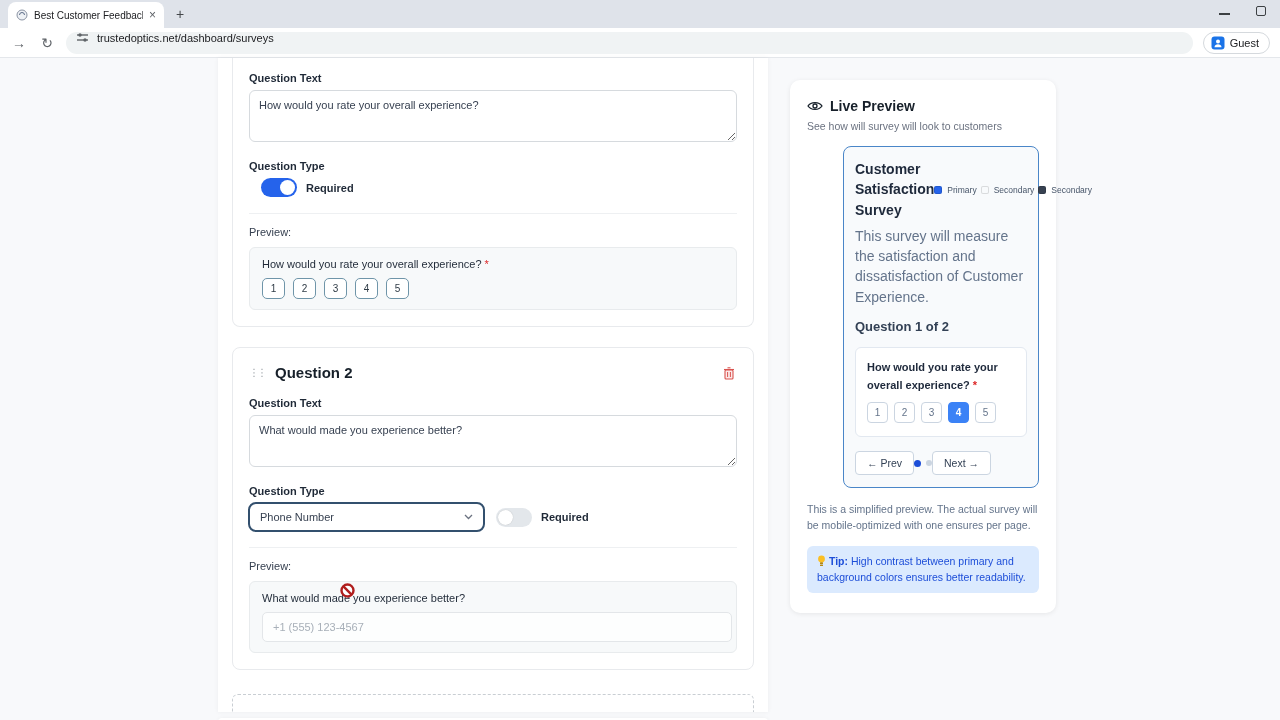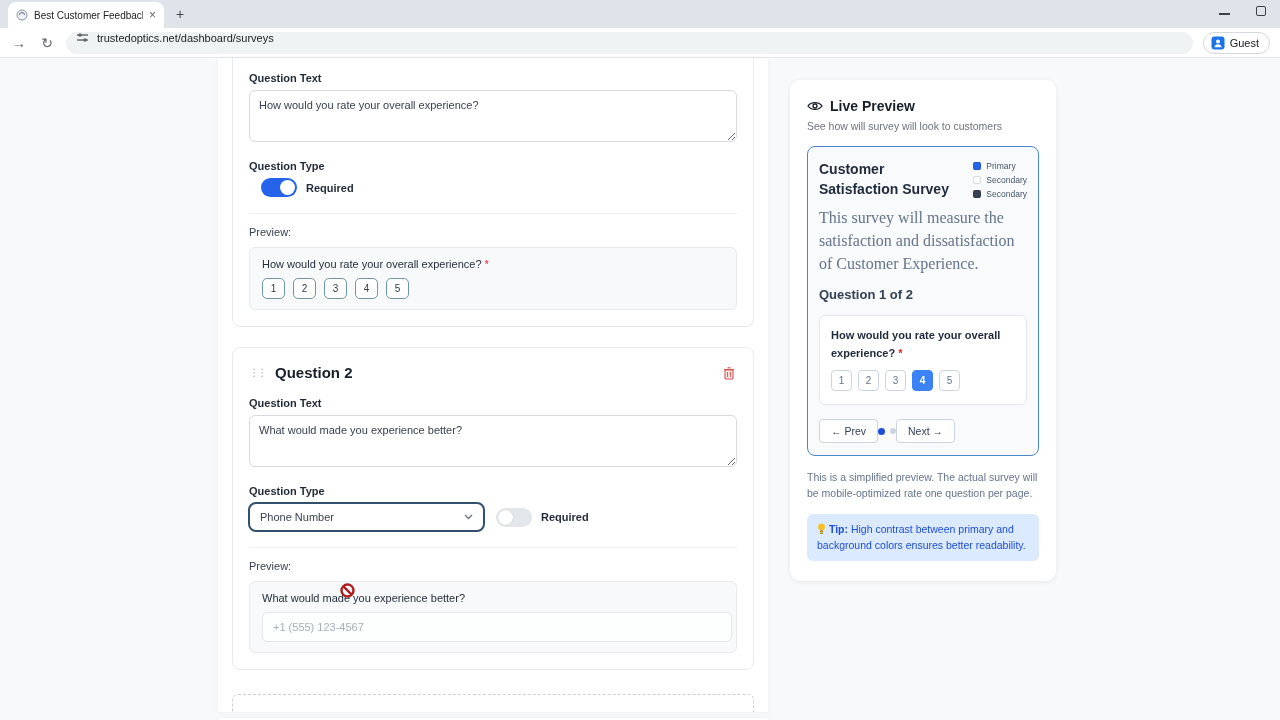--- a/index.html
+++ b/index.html
@@ -60,27 +60,27 @@
   .phone-input::placeholder { color:#a8b0b9; }
 
   .add-question { margin:24px 14px 0; height:31px; border:1.5px dashed #c9ced3; border-radius:6px; display:flex; align-items:center; justify-content:center; gap:7px; font-size:11px; color:#374151; cursor:pointer; background:#fff; }
 
   
   .lp-panel { position:absolute; left:790px; top:22px; width:266px; background:#ffffff; border-radius:10px; box-shadow:0 1px 5px rgba(0,0,0,0.08); padding:18px 17px 20px; }
   .lp-header { display:flex; align-items:center; gap:7px; margin-bottom:6px; }
   .lp-title { font-size:14px; font-weight:bold; color:#17202a; }
   .lp-sub { font-size:10.5px; color:#6b7280; margin-bottom:14px; }
 
-  .survey-card { border:1.5px solid #4a86c8; border-radius:8px; background:#f8fafc; padding:12px 11px; }
+  .survey-card { border:1.5px solid #4a86c8; border-radius:8px; background:#f8fafc; padding:12px 11px;margin-left:36px; }
   .survey-top { display:flex; justify-content:space-between; margin-bottom:6px; }
   .survey-title { font-size:14px; font-weight:bold; color:#1e293b; line-height:1.45; width:140px; }
-  .legend { display:flex; flex-direction:column; gap:4px; padding-top:2px; }
+  .legend { display:flex; flex-direction:row; gap:4px; padding-top:2px; }
   .legend-item { display:flex; align-items:center; gap:5px; font-size:8.5px; color:#475569; }
   .legend-swatch { width:8px; height:8px; border-radius:2px; border:1px solid rgba(0,0,0,0.12); }
-  .survey-desc { font-size:16px; color:#64748b; line-height:1.45; margin-bottom:12px;font-family:Liberation Serif, serif; }
+  .survey-desc { font-size:14px; color:#64748b; line-height:1.45; margin-bottom:12px; }
   .survey-progress { font-size:13px; color:#334155; font-weight:700; margin-bottom:13px; }
   .lp-qcard { background:#fff; border:1px solid #e2e8f0; border-radius:6px; padding:10px 11px 13px; margin-bottom:14px; }
   .lp-q { font-size:11px; font-weight:bold; color:#1e293b; line-height:1.65; margin-bottom:8px; }
   .lp-rating-row { display:flex; gap:6px; }
   .lp-rating { width:21px; height:21px; border:1.5px solid #cbd5e1; border-radius:4px; background:#fff; font-size:10px; color:#64748b; display:flex; align-items:center; justify-content:center; cursor:pointer; }
   .lp-rating.selected { background:#3b82f6; border-color:#3b82f6; color:#fff; font-weight:bold; }
   .lp-footer { display:flex; align-items:center; justify-content:flex-start; }
   .lp-nav-btn { font-size:10.5px; color:#334155; background:#fff; border:1px solid #cbd5e1; border-radius:4px; padding:5px 11px; cursor:pointer; }
   .lp-dots { display:flex; gap:5px; align-items:center; }
   .dot { width:7px; height:7px; border-radius:50%; }
@@ -260,21 +260,21 @@
       <div class="lp-footer">
         <button class="lp-nav-btn">← Prev</button>
         <div class="lp-dots">
           <span class="dot active"></span>
           <span class="dot inactive"></span>
         </div>
         <button class="lp-nav-btn">Next →</button>
       </div>
     </div>
 
-    <div class="lp-note">This is a simplified preview. The actual survey will be mobile-optimized rate one question per page.</div>
+    <div class="lp-note">This is a simplified preview. The actual survey will be mobile-optimized with one ensures per page.</div>
 
     <div class="tip-box">
       <svg width="9" height="12" viewBox="0 0 9 12" style="vertical-align:-2px">
           <circle cx="4.5" cy="4" r="3.4" fill="#fbbf24"></circle>
           <rect x="3" y="7.2" width="3" height="2.2" rx="0.6" fill="#b78a12"></rect>
           <line x1="3" y1="10.5" x2="6" y2="10.5" stroke="#b78a12" stroke-width="1"></line>
         </svg>
       <span class="tip-bold">Tip:</span><span> High contrast between primary and background colors ensures better readability.</span>
     </div>
   </div>

